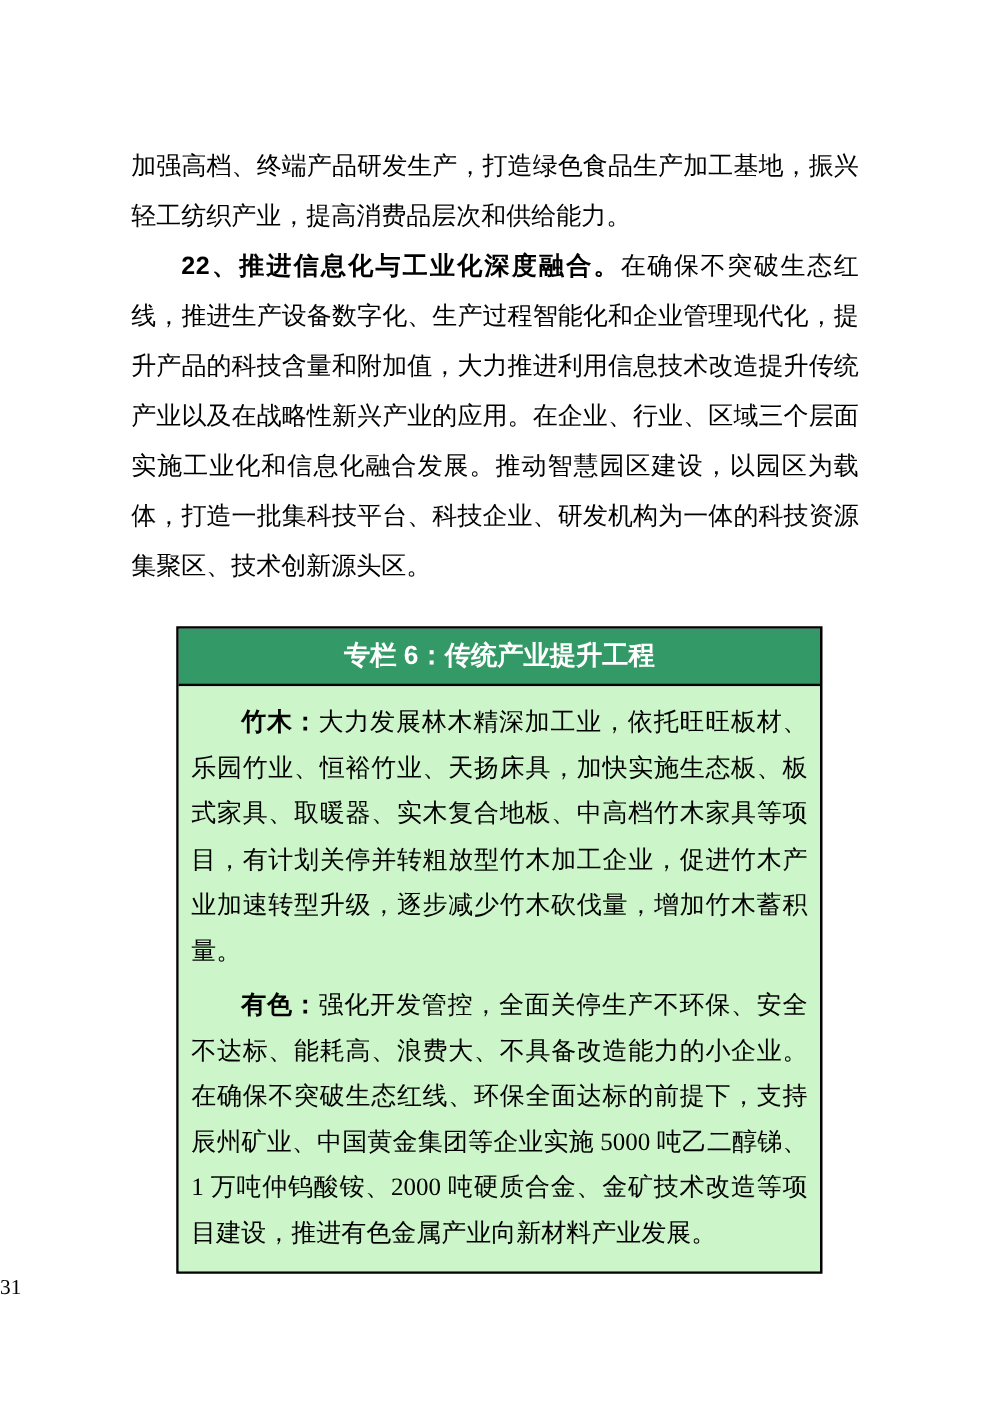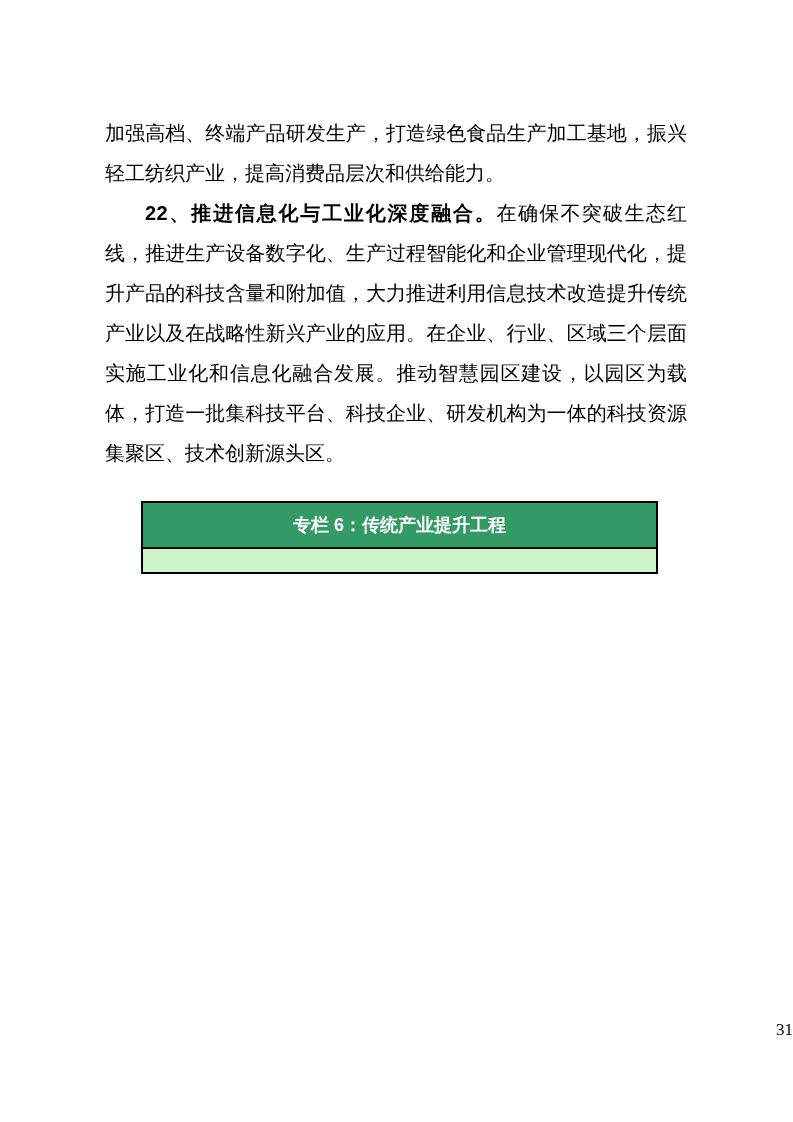--- a/index.html
+++ b/index.html
@@ -42,21 +42,21 @@
     margin-top: 28px;
     margin-left: 36px;
     width: 513px;
     border: 2px solid #000000;
   }
   .column-box-header {
     border-bottom: 2px solid #000000;
     text-align: center;
     font-family: "Liberation Sans", "DejaVu Sans", sans-serif;
     font-weight: bold;
-    font-size: 18px;
+    font-size: 21px;
     line-height: 44px;
     height: 44px;
     color: #ffffff;
   }
   .column-box-body {
     padding: 11px 10px 12px 10px;
   }
   .box-para {
     margin: 0 0 7px 0;
     font-size: 20px;
@@ -70,21 +70,21 @@
   }
   .box-label {
     font-family: "Liberation Sans", "DejaVu Sans", sans-serif;
     font-weight: bold;
   }
   .page-number {
     position: absolute;
     left: 0;
     top: 1020px;
     width: 100%;
-    text-align: right;
+    text-align: left;
     font-size: 17px;
     line-height: 20px;
     color: #000000;
     font-family: Liberation Serif, serif;
   }
 </style>
 </head>
 <body>
 
 <div class="page">
@@ -93,21 +93,23 @@
 
     <p class="body-para">加强高档、终端产品研发生产，打造绿色食品生产加工基地，振兴轻工纺织产业，提高消费品层次和供给能力。</p>
 
     <p class="body-para indent"><span class="bold-lead">22、推进信息化与工业化深度融合。</span><span>在确保不突破生态红线，推进生产设备数字化、生产过程智能化和企业管理现代化，提升产品的科技含量和附加值，大力推进利用信息技术改造提升传统产业以及在战略性新兴产业的应用。在企业、行业、区域三个层面实施工业化和信息化融合发展。推动智慧园区建设，以园区为载体，打造一批集科技平台、科技企业、研发机构为一体的科技资源集聚区、技术创新源头区。</span></p>
 
     <div class="column-box" style="border-color: rgb(0, 0, 0);">
       <div class="column-box-header" style="background: rgb(51, 153, 102); color: rgb(255, 255, 255); border-bottom-color: rgb(0, 0, 0);">专栏 6：传统产业提升工程</div>
       <div class="column-box-body" style="background: rgb(204, 245, 201);">
 
 
+        <p class="box-para"><span class="box-label">竹木：</span><span>大力发展林木精深加工业，依托旺旺板材、乐园竹业、恒裕竹业、天扬床具，加快实施生态板、板式家具、取暖器、实木复合地板、中高档竹木家具等项目，有计划关停并转粗放型竹木加工企业，促进竹木产业加速转型升级，逐步减少竹木砍伐量，增加竹木蓄积量。</span></p>
 
+        <p class="box-para"><span class="box-label">有色：</span><span>强化开发管控，全面关停生产不环保、安全不达标、能耗高、浪费大、不具备改造能力的小企业。在确保不突破生态红线、环保全面达标的前提下，支持辰州矿业、中国黄金集团等企业实施 5000 吨乙二醇锑、1 万吨仲钨酸铵、2000 吨硬质合金、金矿技术改造等项目建设，推进有色金属产业向新材料产业发展。</span></p>
 
       </div>
     </div>
 
   </div>
 
   <div class="page-number">31</div>
 
 </div>
 

